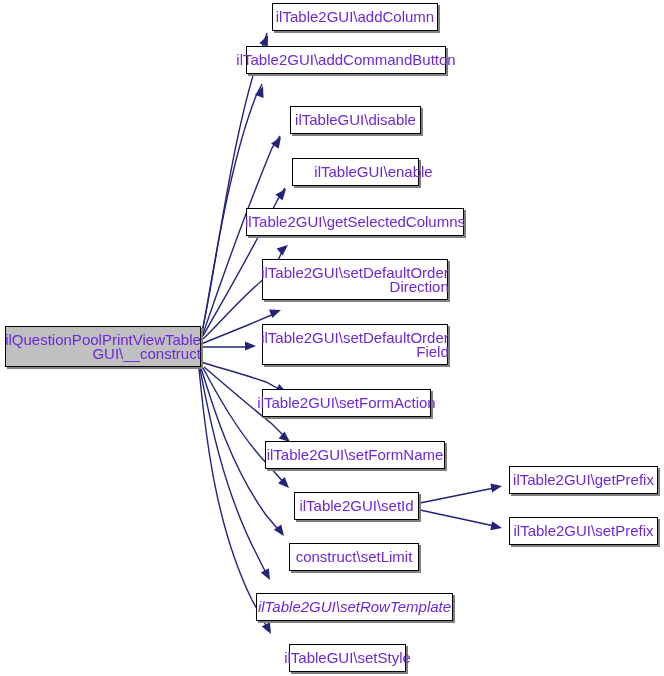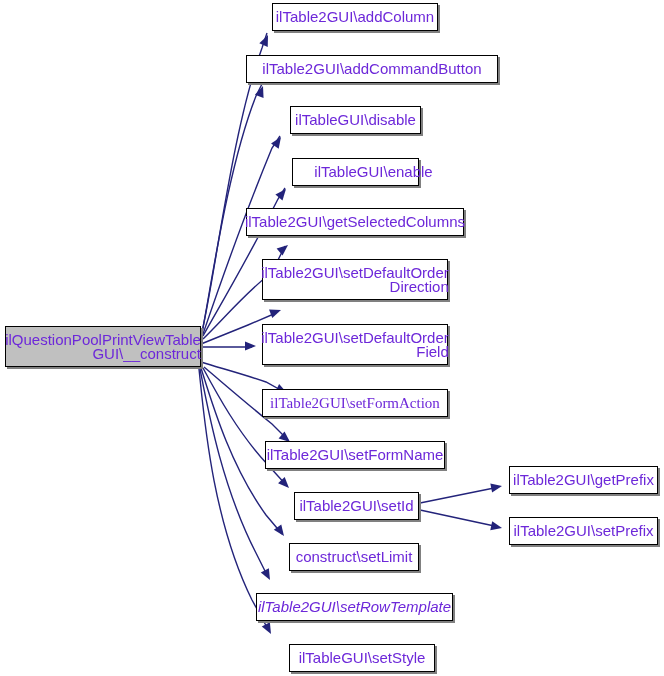--- a/index.html
+++ b/index.html
@@ -80,31 +80,31 @@
       <polygon points="0,0 -11,-4.6 -11,4.6" fill="#23237a" transform="translate(270,580) rotate(62)"></polygon>
       <polygon points="0,0 -11,-4.6 -11,4.6" fill="#23237a" transform="translate(271,634) rotate(62)"></polygon>
       <polygon points="0,0 -11,-4.6 -11,4.6" fill="#23237a" transform="translate(502,486) rotate(-11)"></polygon>
       <polygon points="0,0 -11,-4.6 -11,4.6" fill="#23237a" transform="translate(502,528) rotate(12)"></polygon>
     </svg>
 
   <div id="node-layer">
       <div class="node root" style="left: 5px; top: 326px; width: 196px; height: 41px;">ilQuestionPoolPrintViewTable
 GUI\__construct</div>
       <div class="node" style="left: 272px; top: 3px; width: 166px; height: 28px;">ilTable2GUI\addColumn</div>
-      <div class="node" style="left: 246px; top: 55px; width: 252px; height: 28px;">ilTable2GUI\addCommandButton</div>
+      <div class="node" style="left: 246px; top: 46px; width: 200px; height: 28px;">ilTable2GUI\addCommandButton</div>
       <div class="node" style="left: 290px; top: 106px; width: 131px; height: 28px;">ilTableGUI\disable</div>
       <div class="node" style="left: 292px; top: 158px; width: 127px; height: 28px; padding-left: 36px;">ilTableGUI\enable</div>
       <div class="node" style="left: 246px; top: 208px; width: 218px; height: 28px;">ilTable2GUI\getSelectedColumns</div>
       <div class="node" style="left: 262px; top: 259px; width: 186px; height: 41px;">ilTable2GUI\setDefaultOrder
 Direction</div>
       <div class="node" style="left: 262px; top: 324px; width: 186px; height: 41px;">ilTable2GUI\setDefaultOrder
 Field</div>
-      <div class="node" style="left: 262px; top: 389px; width: 186px; height: 28px; font-family: Liberation Serif, serif;">ilTable2GUI\setFormAction</div>
+      <div class="node" style="left: 262px; top: 389px; width: 169px; height: 28px;">ilTable2GUI\setFormAction</div>
       <div class="node" style="left: 265px; top: 441px; width: 180px; height: 28px;">ilTable2GUI\setFormName</div>
       <div class="node" style="left: 294px; top: 492px; width: 125px; height: 28px;">ilTable2GUI\setId</div>
       <div class="node" style="left: 289px; top: 543px; width: 130px; height: 28px;">construct\setLimit</div>
       <div class="node" style="left: 256px; top: 593px; width: 197px; height: 28px; font-style: italic;">ilTable2GUI\setRowTemplate</div>
-      <div class="node" style="left: 289px; top: 644px; width: 146px; height: 28px;">ilTableGUI\setStyle</div>
+      <div class="node" style="left: 289px; top: 644px; width: 117px; height: 28px;">ilTableGUI\setStyle</div>
       <div class="node" style="left: 509px; top: 466px; width: 149px; height: 28px;">ilTable2GUI\getPrefix</div>
       <div class="node" style="left: 509px; top: 517px; width: 149px; height: 28px;">ilTable2GUI\setPrefix</div>
     </div>
 
 </div>
 
 </body></html>

